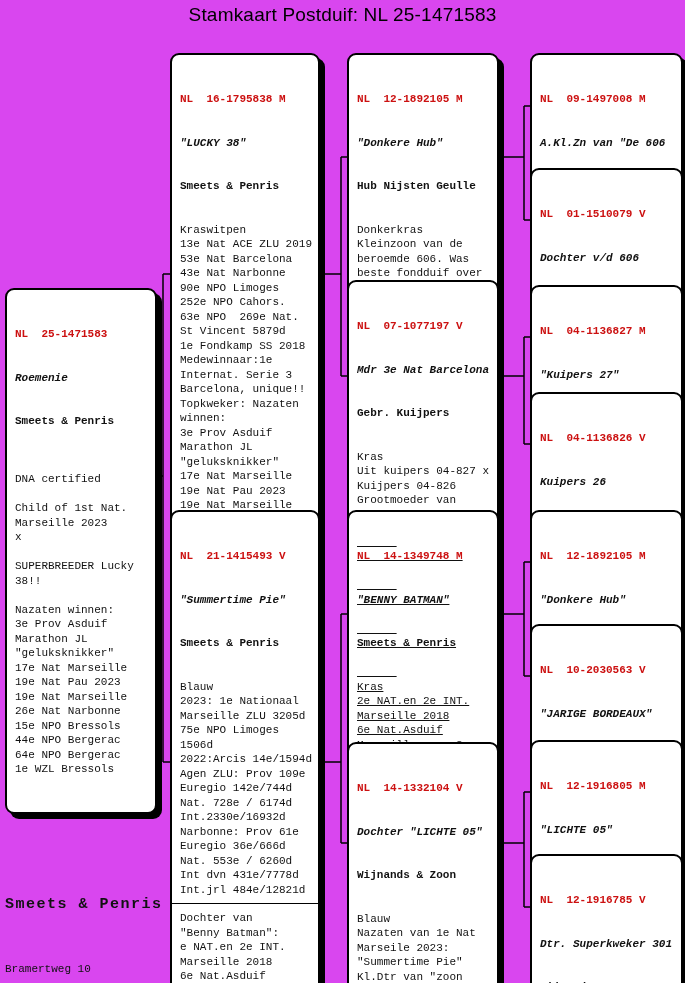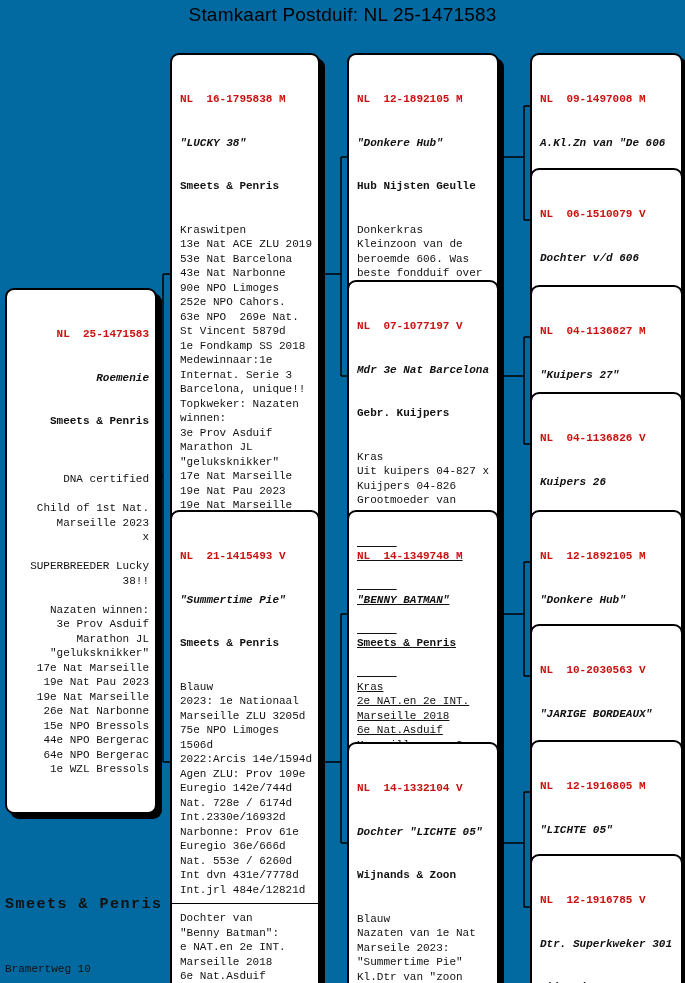--- a/index.html
+++ b/index.html
@@ -1,17 +1,17 @@
 <!DOCTYPE html>
 <html style="--ring-red: #cc1111;"><head>
 <meta charset="utf-8">
 <style>
   html,body { margin:0; padding:0; background:#fff; }
   #page {
-    position:relative; width:685px; height:983px; background:#0369a1;
+    position:relative; width:685px; height:983px; background:#d946ef;
     font-family:"Liberation Mono","DejaVu Sans Mono",monospace;
     color:#111; overflow:hidden;
   }
   .page-title {
     position:absolute; top:4px; left:0; width:100%; text-align:center;
     font-family:"Liberation Sans","DejaVu Sans",sans-serif;
     font-size:19px; color:#000; letter-spacing:0.2px;
   }
   .connectors { position:absolute; left:0; top:0; pointer-events:none; }
   .pedigree-box {
@@ -21,21 +21,21 @@
     padding:8px 6px 6px 8px;
     font-size:11px; line-height:14.5px; white-space:pre; overflow:hidden;
   }
   .box-ring  { color:var(--ring-red,#cc1111); font-weight:bold; min-height:14.5px; }
   .box-name  { font-weight:bold; font-style:italic; min-height:14.5px; }
   .box-owner { font-weight:bold; min-height:14.5px; }
   .box-line  { min-height:14.5px; }
   .box-divider { border-top:1.5px solid #000; margin:6px 0 7px -8px; width:118%; }
 
   
-  .pos-subject { left:5px;   top:288px; width:152px; min-height:360px;text-align:right; }
+  .pos-subject { left:5px;   top:288px; width:152px; min-height:360px; }
   .pos-sire    { left:170px; top:53px;  width:150px; min-height:428px; }
   .pos-dam     { left:170px; top:510px; width:150px; min-height:418px; }
   .pos-pgf     { left:347px; top:53px;  width:152px; min-height:196px; }
   .pos-pgm     { left:347px; top:280px; width:152px; min-height:182px; }
   .pos-mgf     { left:347px; top:510px; width:152px; min-height:196px;text-decoration:underline; }
   .pos-mgm     { left:347px; top:742px; width:152px; min-height:190px; }
   .pos-ggf1    { left:530px; top:53px;  width:153px; min-height:90px; }
   .pos-ggm1    { left:530px; top:168px; width:153px; min-height:90px; }
   .pos-ggf2    { left:530px; top:285px; width:153px; min-height:90px; }
   .pos-ggm2    { left:530px; top:392px; width:153px; min-height:90px; }
@@ -115,21 +115,21 @@
       <div class="box-owner">Wijnands &amp; Zoon</div>
       <div class="box-lines"><div class="box-line">Blauw</div><div class="box-line">Nazaten van 1e Nat</div><div class="box-line">Marseile 2023:</div><div class="box-line">"Summertime Pie"</div><div class="box-line">Kl.Dtr van "zoon</div><div class="box-line">asduivenkoppel"  x</div></div>
     </div>
       <div class="pedigree-box pos-ggf1">
       <div class="box-ring">NL  09-1497008 M</div>
       <div class="box-name">A.Kl.Zn van "De 606</div>
       <div class="box-owner">Hub Nijsten Geulle</div>
       <div class="box-lines"><div class="box-line">Rood</div><div class="box-line">ZLU Narbonne 2010</div><div class="box-line">595e van 3850d en</div></div>
     </div>
       <div class="pedigree-box pos-ggm1">
-      <div class="box-ring">NL  06-1510079 V</div>
+      <div class="box-ring">NL  01-1510079 V</div>
       <div class="box-name">Dochter v/d 606</div>
       <div class="box-owner">Hub Nijsten Geulle</div>
       <div class="box-lines"><div class="box-line">Grijs</div><div class="box-line">"DE 606" was beste</div><div class="box-line">Fondduif over 5 jaar</div></div>
     </div>
       <div class="pedigree-box pos-ggf2">
       <div class="box-ring">NL  04-1136827 M</div>
       <div class="box-name">"Kuipers 27"</div>
       <div class="box-owner">Gebr. Kuijpers</div>
       <div class="box-lines"><div class="box-line">Donkerkras</div><div class="box-line">Gr.Vdr 3e Nat</div><div class="box-line">Bordeaux jrl 2011</div></div>
     </div>

